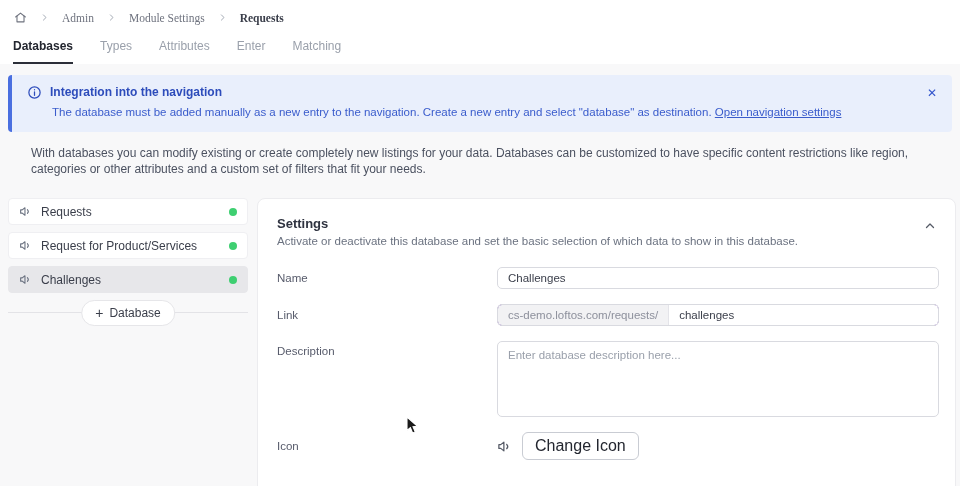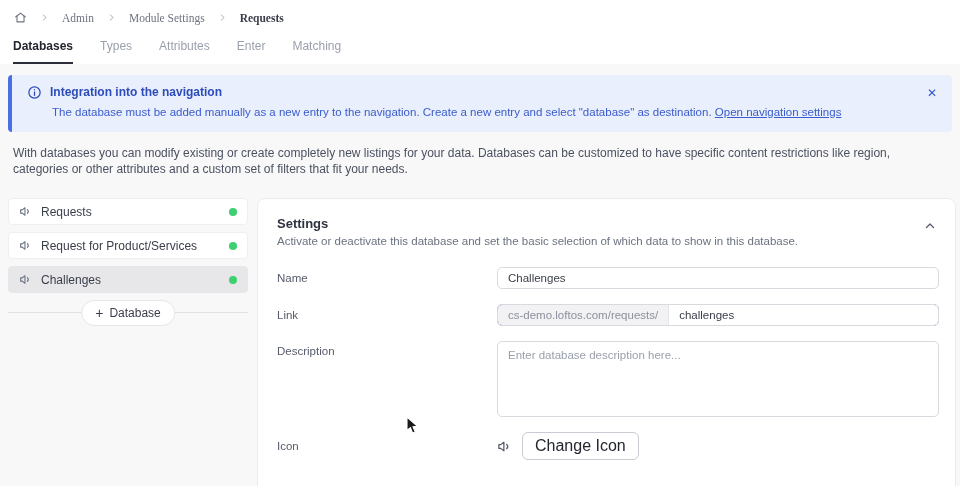--- a/index.html
+++ b/index.html
@@ -26,21 +26,21 @@
   .banner {
     margin:11px 8px 0 8px; background:#e9effc; border-left:4px solid #4a6fe0;
     border-radius:4px; padding:10px 34px 11px 15px; position:relative;
   }
   .banner-head { display:flex; align-items:flex-start; gap:8px; }
   .banner-title { color:#2d4cbb; font-weight:700; font-size:12px; }
   .banner-body { color:#3a5ccc; font-size:11.5px; margin:5px 0 0 25px; line-height:1.35; }
   .banner-link { color:#3a5ccc; text-decoration:underline; cursor:pointer;margin-top:48px; }
   .banner-close { position:absolute; top:12px; right:15px; color:#3355cc; font-size:12px; cursor:pointer; line-height:1; }
 
-  .intro { padding:13px 16px 0 13px; font-size:12px; color:#4b5160; line-height:1.4; }
+  .intro { padding:13px 16px 0 13px; font-size:12px; color:#4b5160; line-height:1.4;margin-left:18px; }
 
   .main-row { display:flex; margin-top:20px; padding:0 4px 0 8px; gap:9px; align-items:flex-start; }
 
   
   .db-list { width:240px; flex-shrink:0; }
   .db-item {
     background:#fff; border:1px solid #efeff2; border-radius:4px; height:27px;
     display:flex; align-items:center; padding:0 10px; margin-bottom:7px; cursor:pointer;
   }
   .db-item.selected { background:#e7e7ea; border-color:#e7e7ea; }

